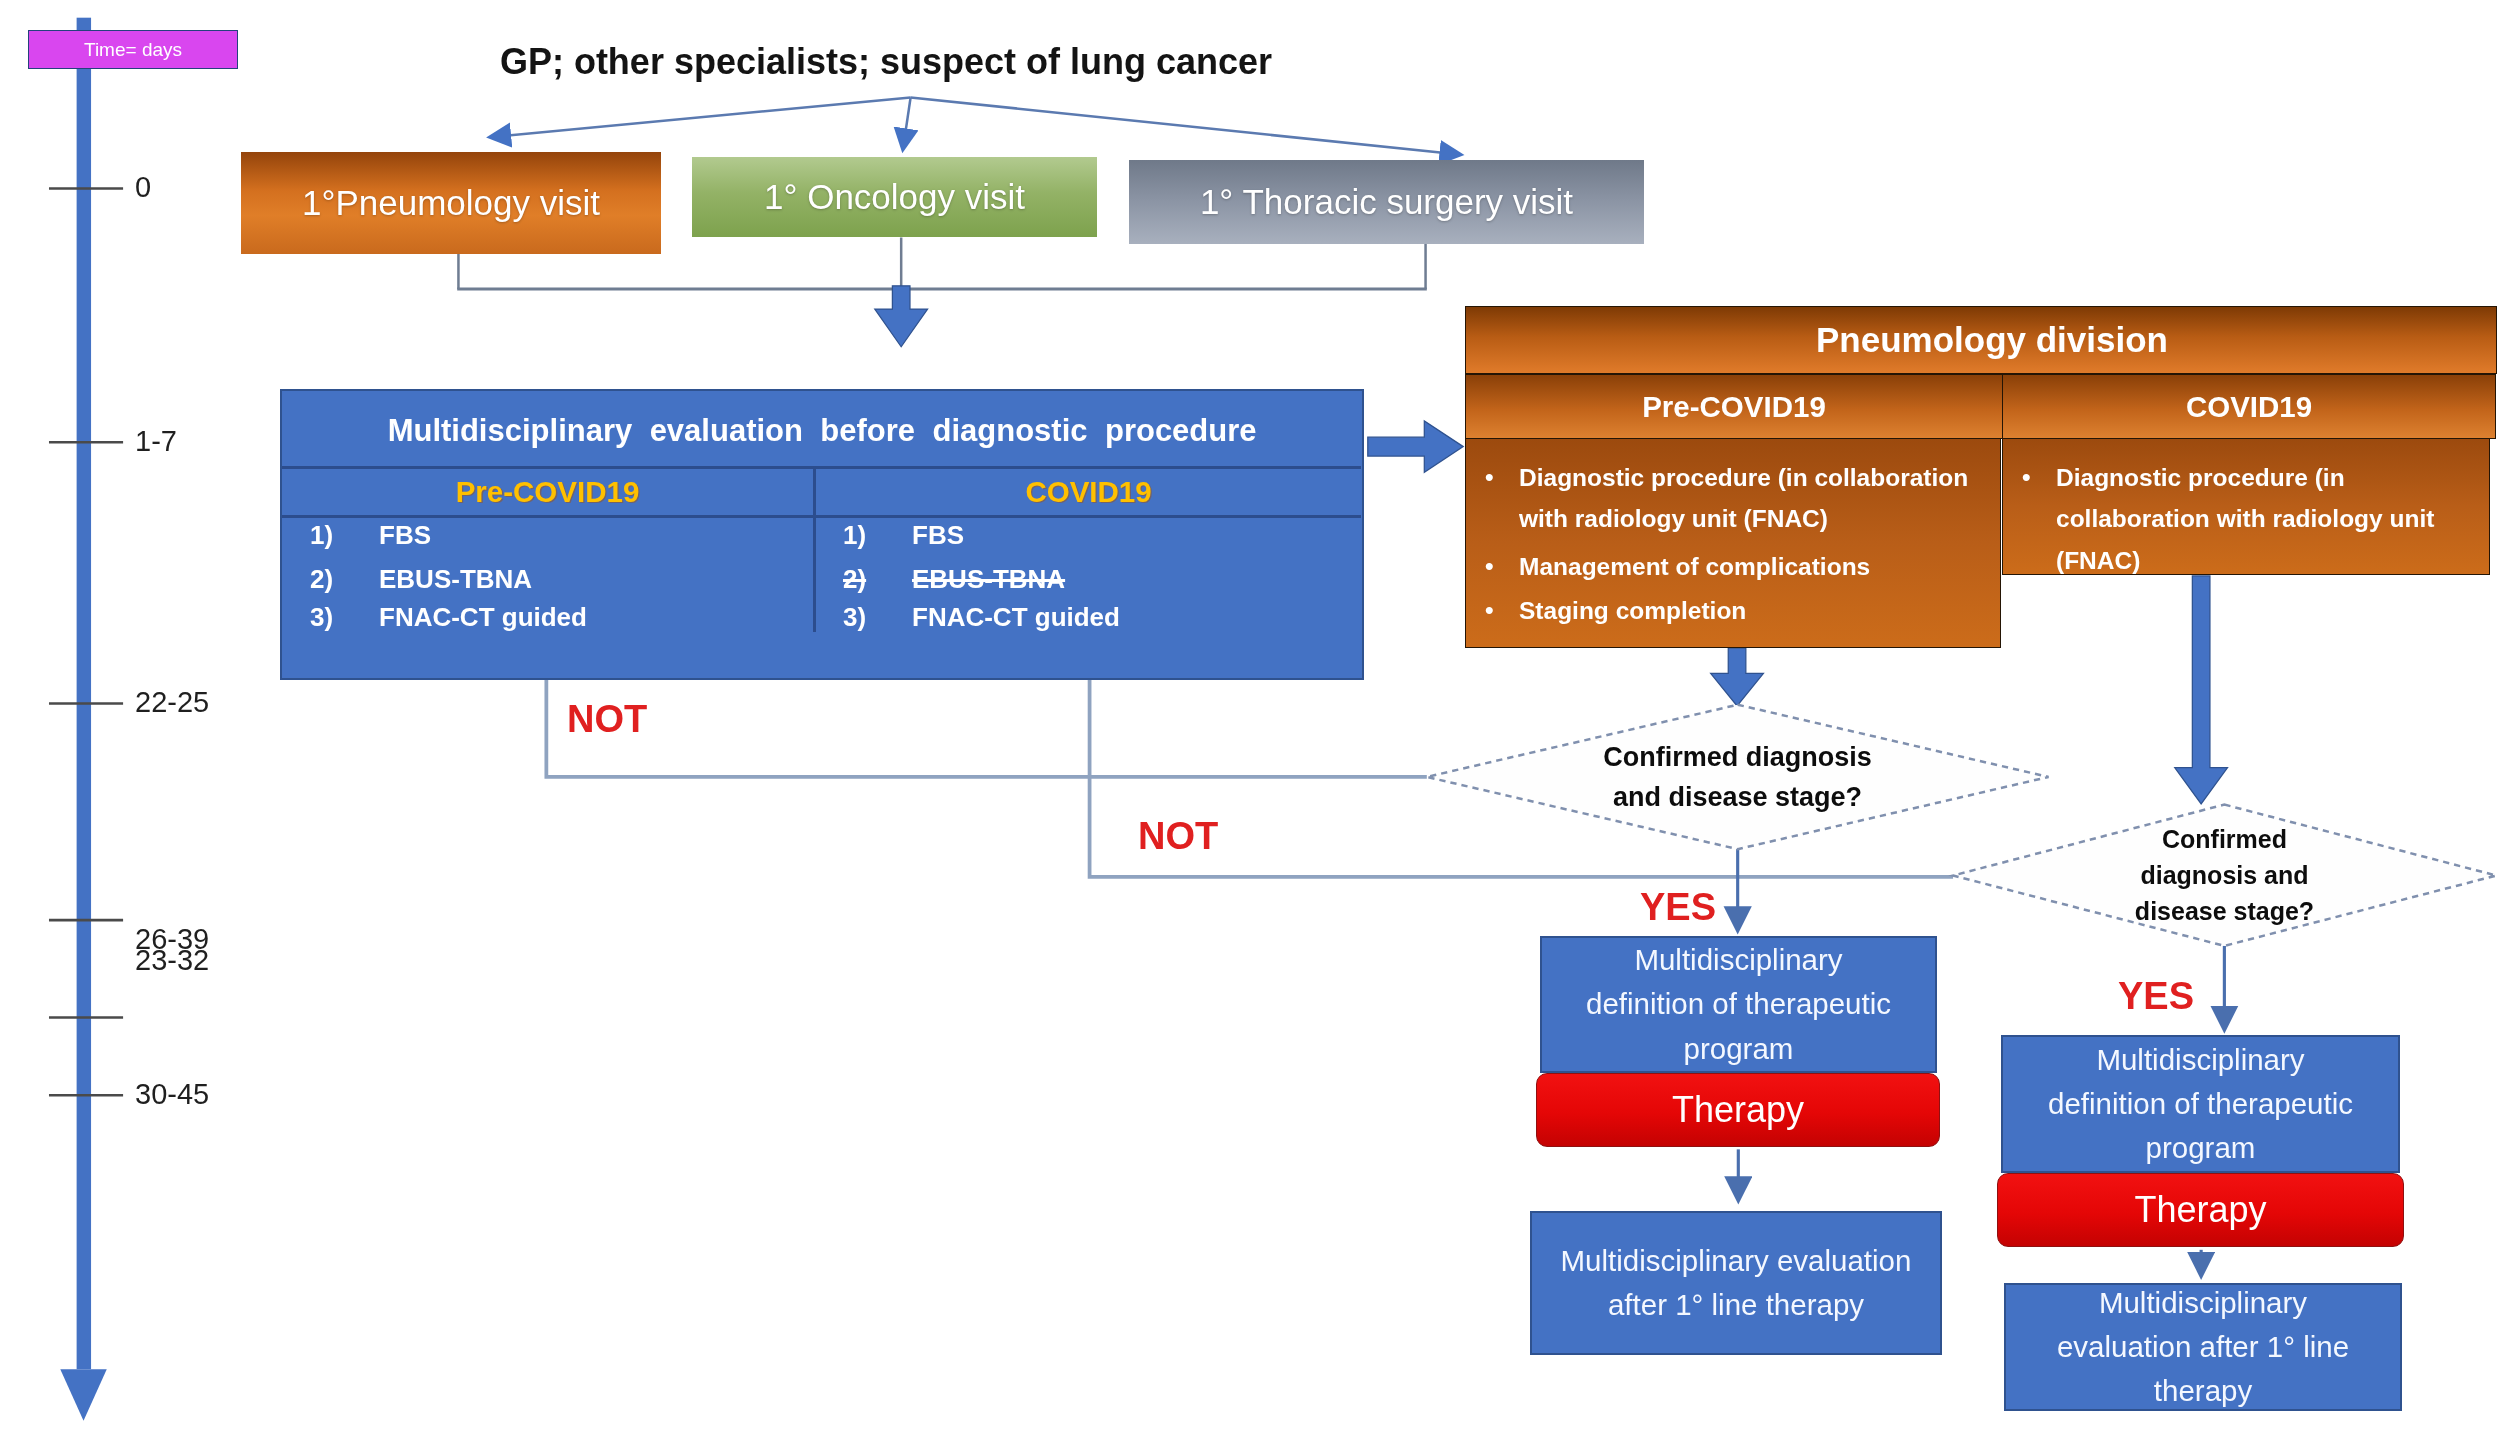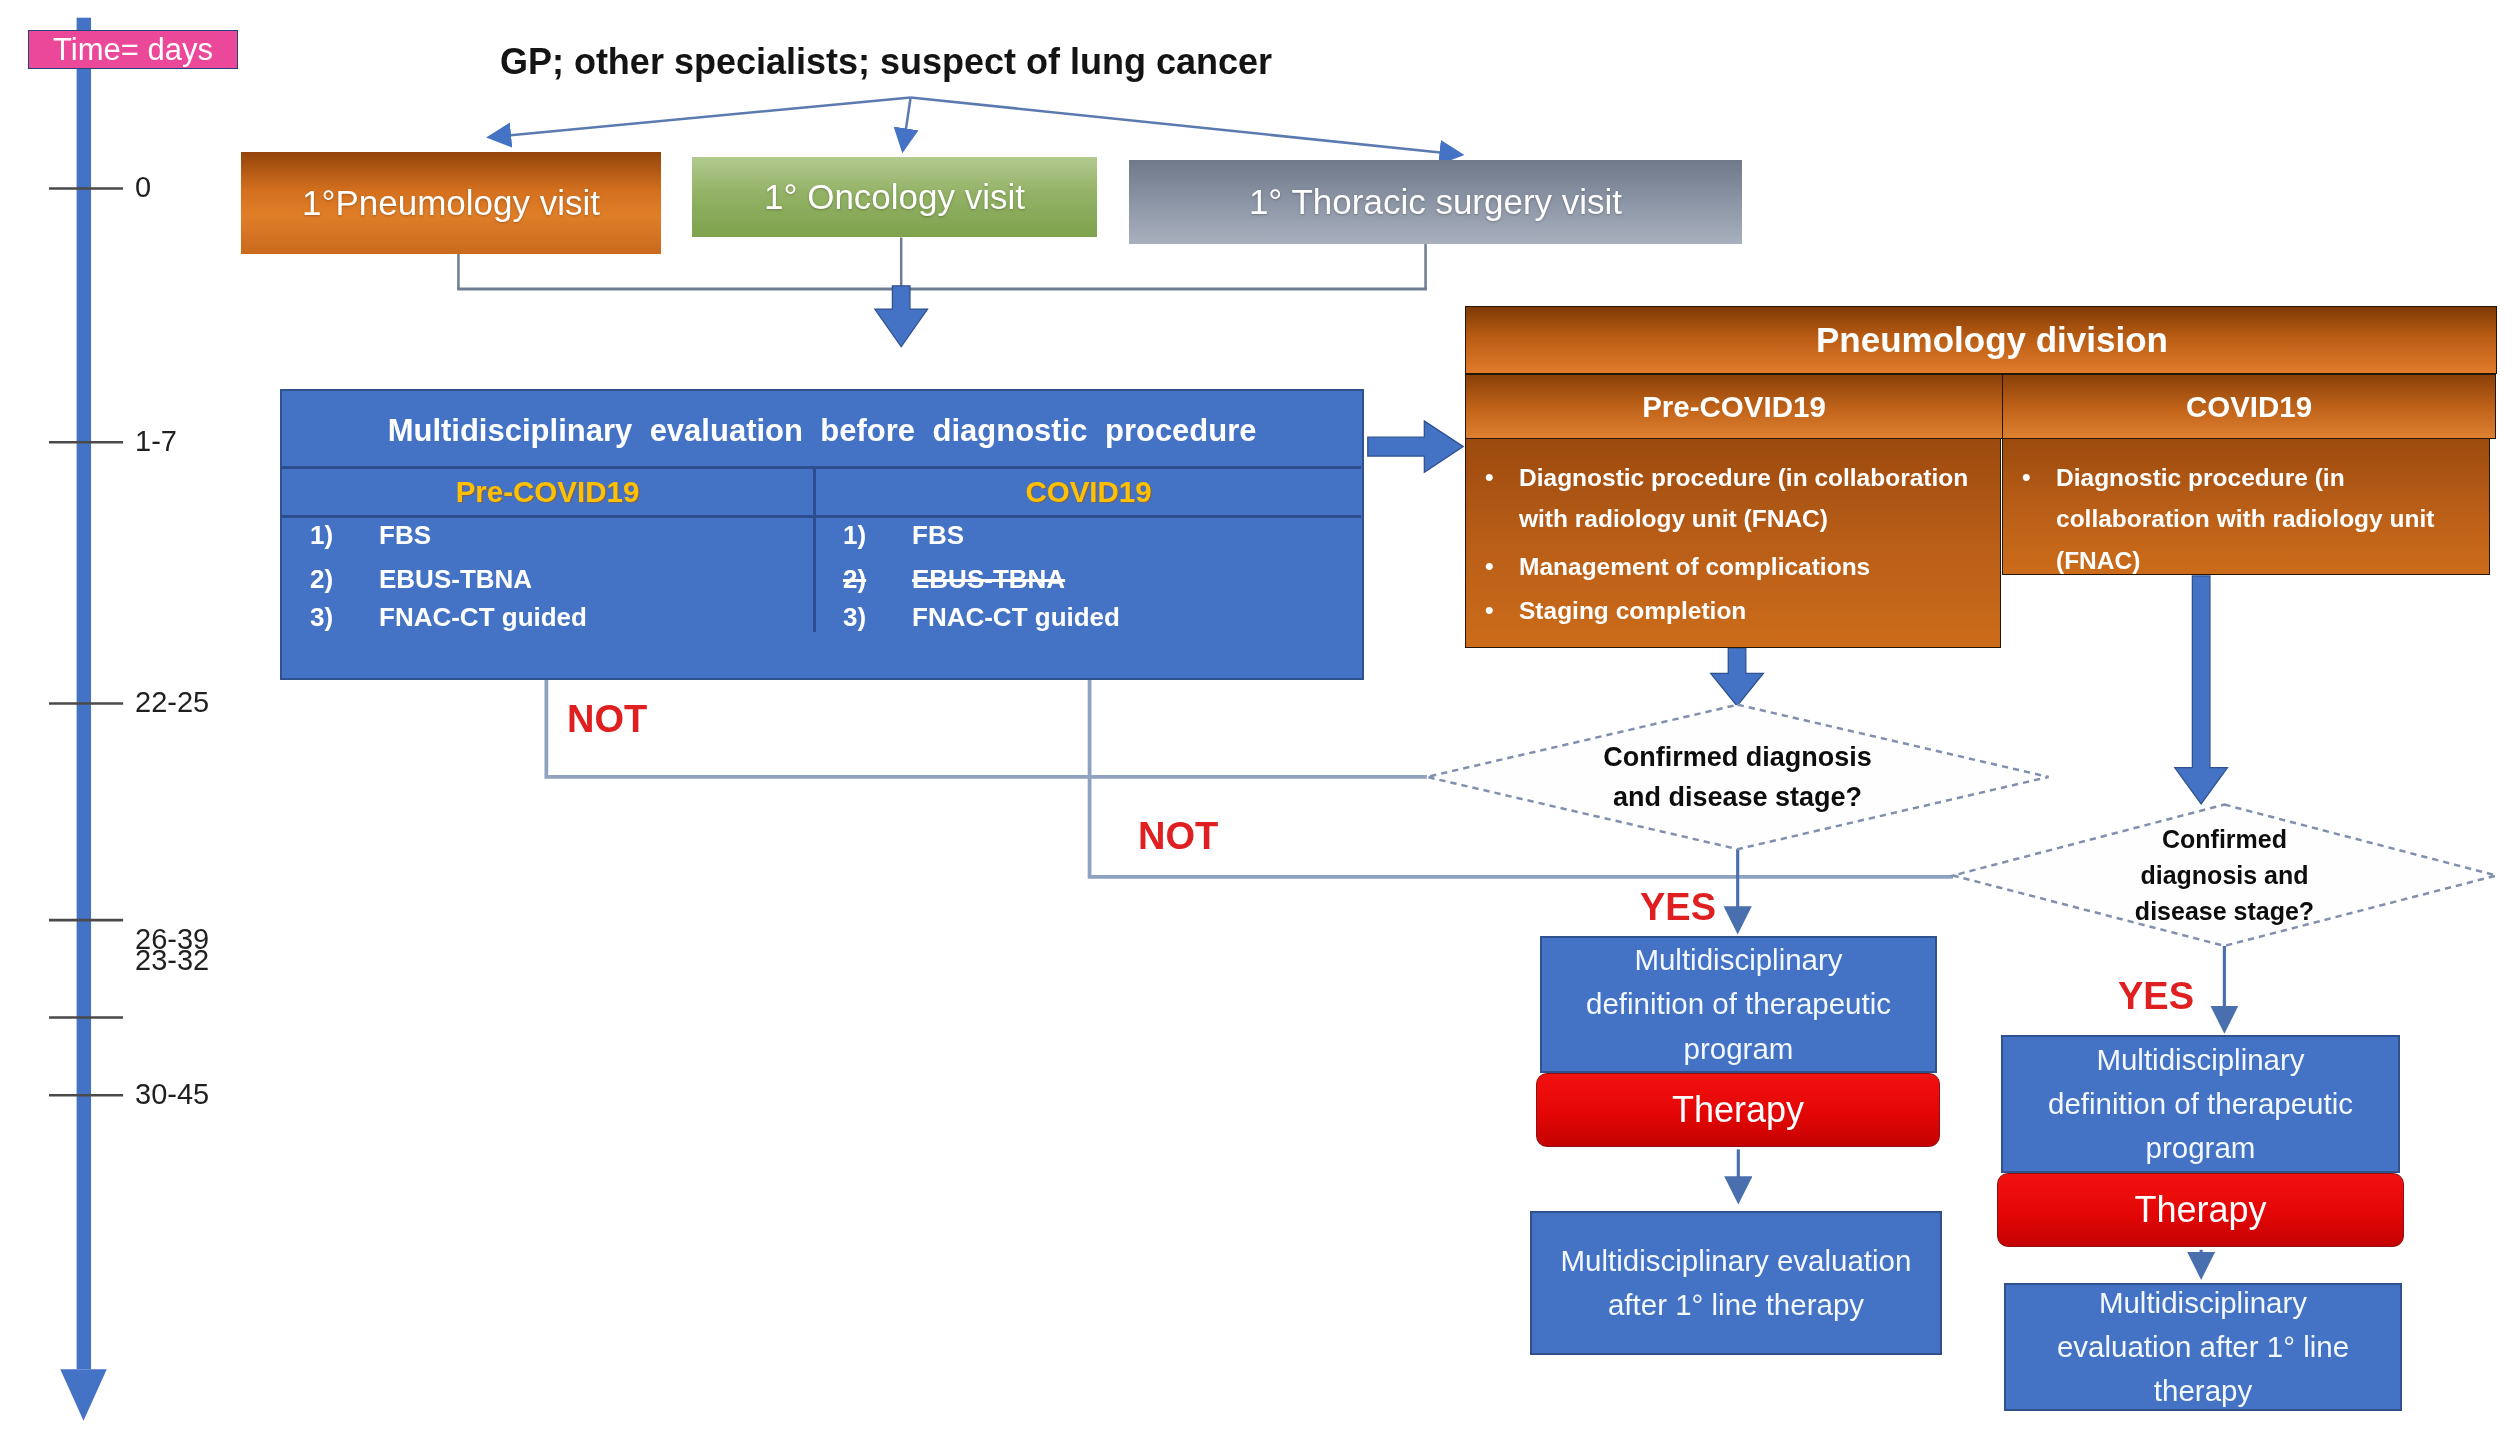--- a/index.html
+++ b/index.html
@@ -33,21 +33,21 @@
   .pn-bullet{position:relative;color:#ffffff;font-size:24.5px;font-weight:bold;line-height:1.70;
     padding-left:39px;margin-bottom:8.8px;text-align:left;}
   .pn-bullet::before{content:"\2022";position:absolute;left:5px;top:0;font-size:24.5px;}
 
   .diamond-text{color:#0d0d0d;font-size:27px;font-weight:bold;line-height:1.45;}
   .flag{font-size:38px;font-weight:bold;color:#E02020;}
   .path-box-text{font-size:29.5px;font-weight:400;line-height:1.5;color:#f4f8ff;}
   .therapy-box{background:linear-gradient(180deg,#f21111 0%,#e40606 55%,#c40202 100%);
     border:1.9px solid #8f1010;border-radius:11px;color:#ffffff;font-size:36px;font-weight:400;}
   .tick-label{font-size:29px;color:#1f1f1f;}
-  .timeline-label{background:#ec4899;border:1.9px solid #24427c;color:#ffffff;font-size:31px;text-align:right;}
+  .timeline-label{background:#d946ef;border:1.9px solid #24427c;color:#ffffff;font-size:19px;text-align:right;}
 </style>
 </head>
 <body>
 
 <div id="canvas">
 
   <svg class="overlay" viewBox="0 0 4000 2307">
     <defs>
       <marker id="mBlue" markerWidth="12" markerHeight="12" refX="8" refY="5" orient="auto" markerUnits="strokeWidth">
         <path d="M0,0 L10,5 L0,10 z" fill="#4472C4"></path>
@@ -103,21 +103,21 @@
   <div class="abs tick-label" style="left:135px;top:425px;width:163px;">1-7</div>
   <div class="abs tick-label" style="left:135px;top:686px;width:163px;">22-25</div>
   <div class="abs tick-label" style="left:135px;top:903px;width:163px;margin-top:20px;">26-39</div>
   <div class="abs tick-label" style="left:135px;top:944px;width:163px;">23-32</div>
   <div class="abs tick-label" style="left:135px;top:1078px;width:163px;">30-45</div>
 
   <div class="abs ctr page-title" style="left:440px;top:33px;width:892px;height:58px;">GP; other specialists; suspect of lung cancer</div>
 
   <div class="abs ctr v-orange visit-text" style="left:241px;top:152px;width:420px;height:102px;">1°Pneumology visit</div>
   <div class="abs ctr v-green visit-text" style="left:692px;top:157px;width:405px;height:80px;">1° Oncology visit</div>
-  <div class="abs ctr v-gray visit-text" style="left:1129px;top:160px;width:613px;height:84px;">1° Thoracic surgery visit</div>
+  <div class="abs ctr v-gray visit-text" style="left:1129px;top:160px;width:515px;height:84px;">1° Thoracic surgery visit</div>
 
   <div class="abs blue-box" style="left:280px;top:345px;width:1084px;height:291px;margin-top:44px;">
     <div class="abs ctr eval-header" style="left:12.6px;top:8.8px;width:1055px;height:63px;">Multidisciplinary evaluation before diagnostic procedure</div>
 
     <div class="abs" style="left:0;top:75px;width:1079px;height:3.1px;background:#2c4d8e;"></div>
     <div class="abs" style="left:0;top:124px;width:1079px;height:3.1px;background:#2c4d8e;"></div>
     <div class="abs" style="left:531px;top:75px;width:3.1px;height:166px;background:#2c4d8e;"></div>
 
     <div class="abs ctr gold-header" style="left:0;top:79px;width:531px;height:44px;">Pre-COVID19</div>
     <div class="abs ctr gold-header" style="left:534px;top:79px;width:545px;height:44px;">COVID19</div>

